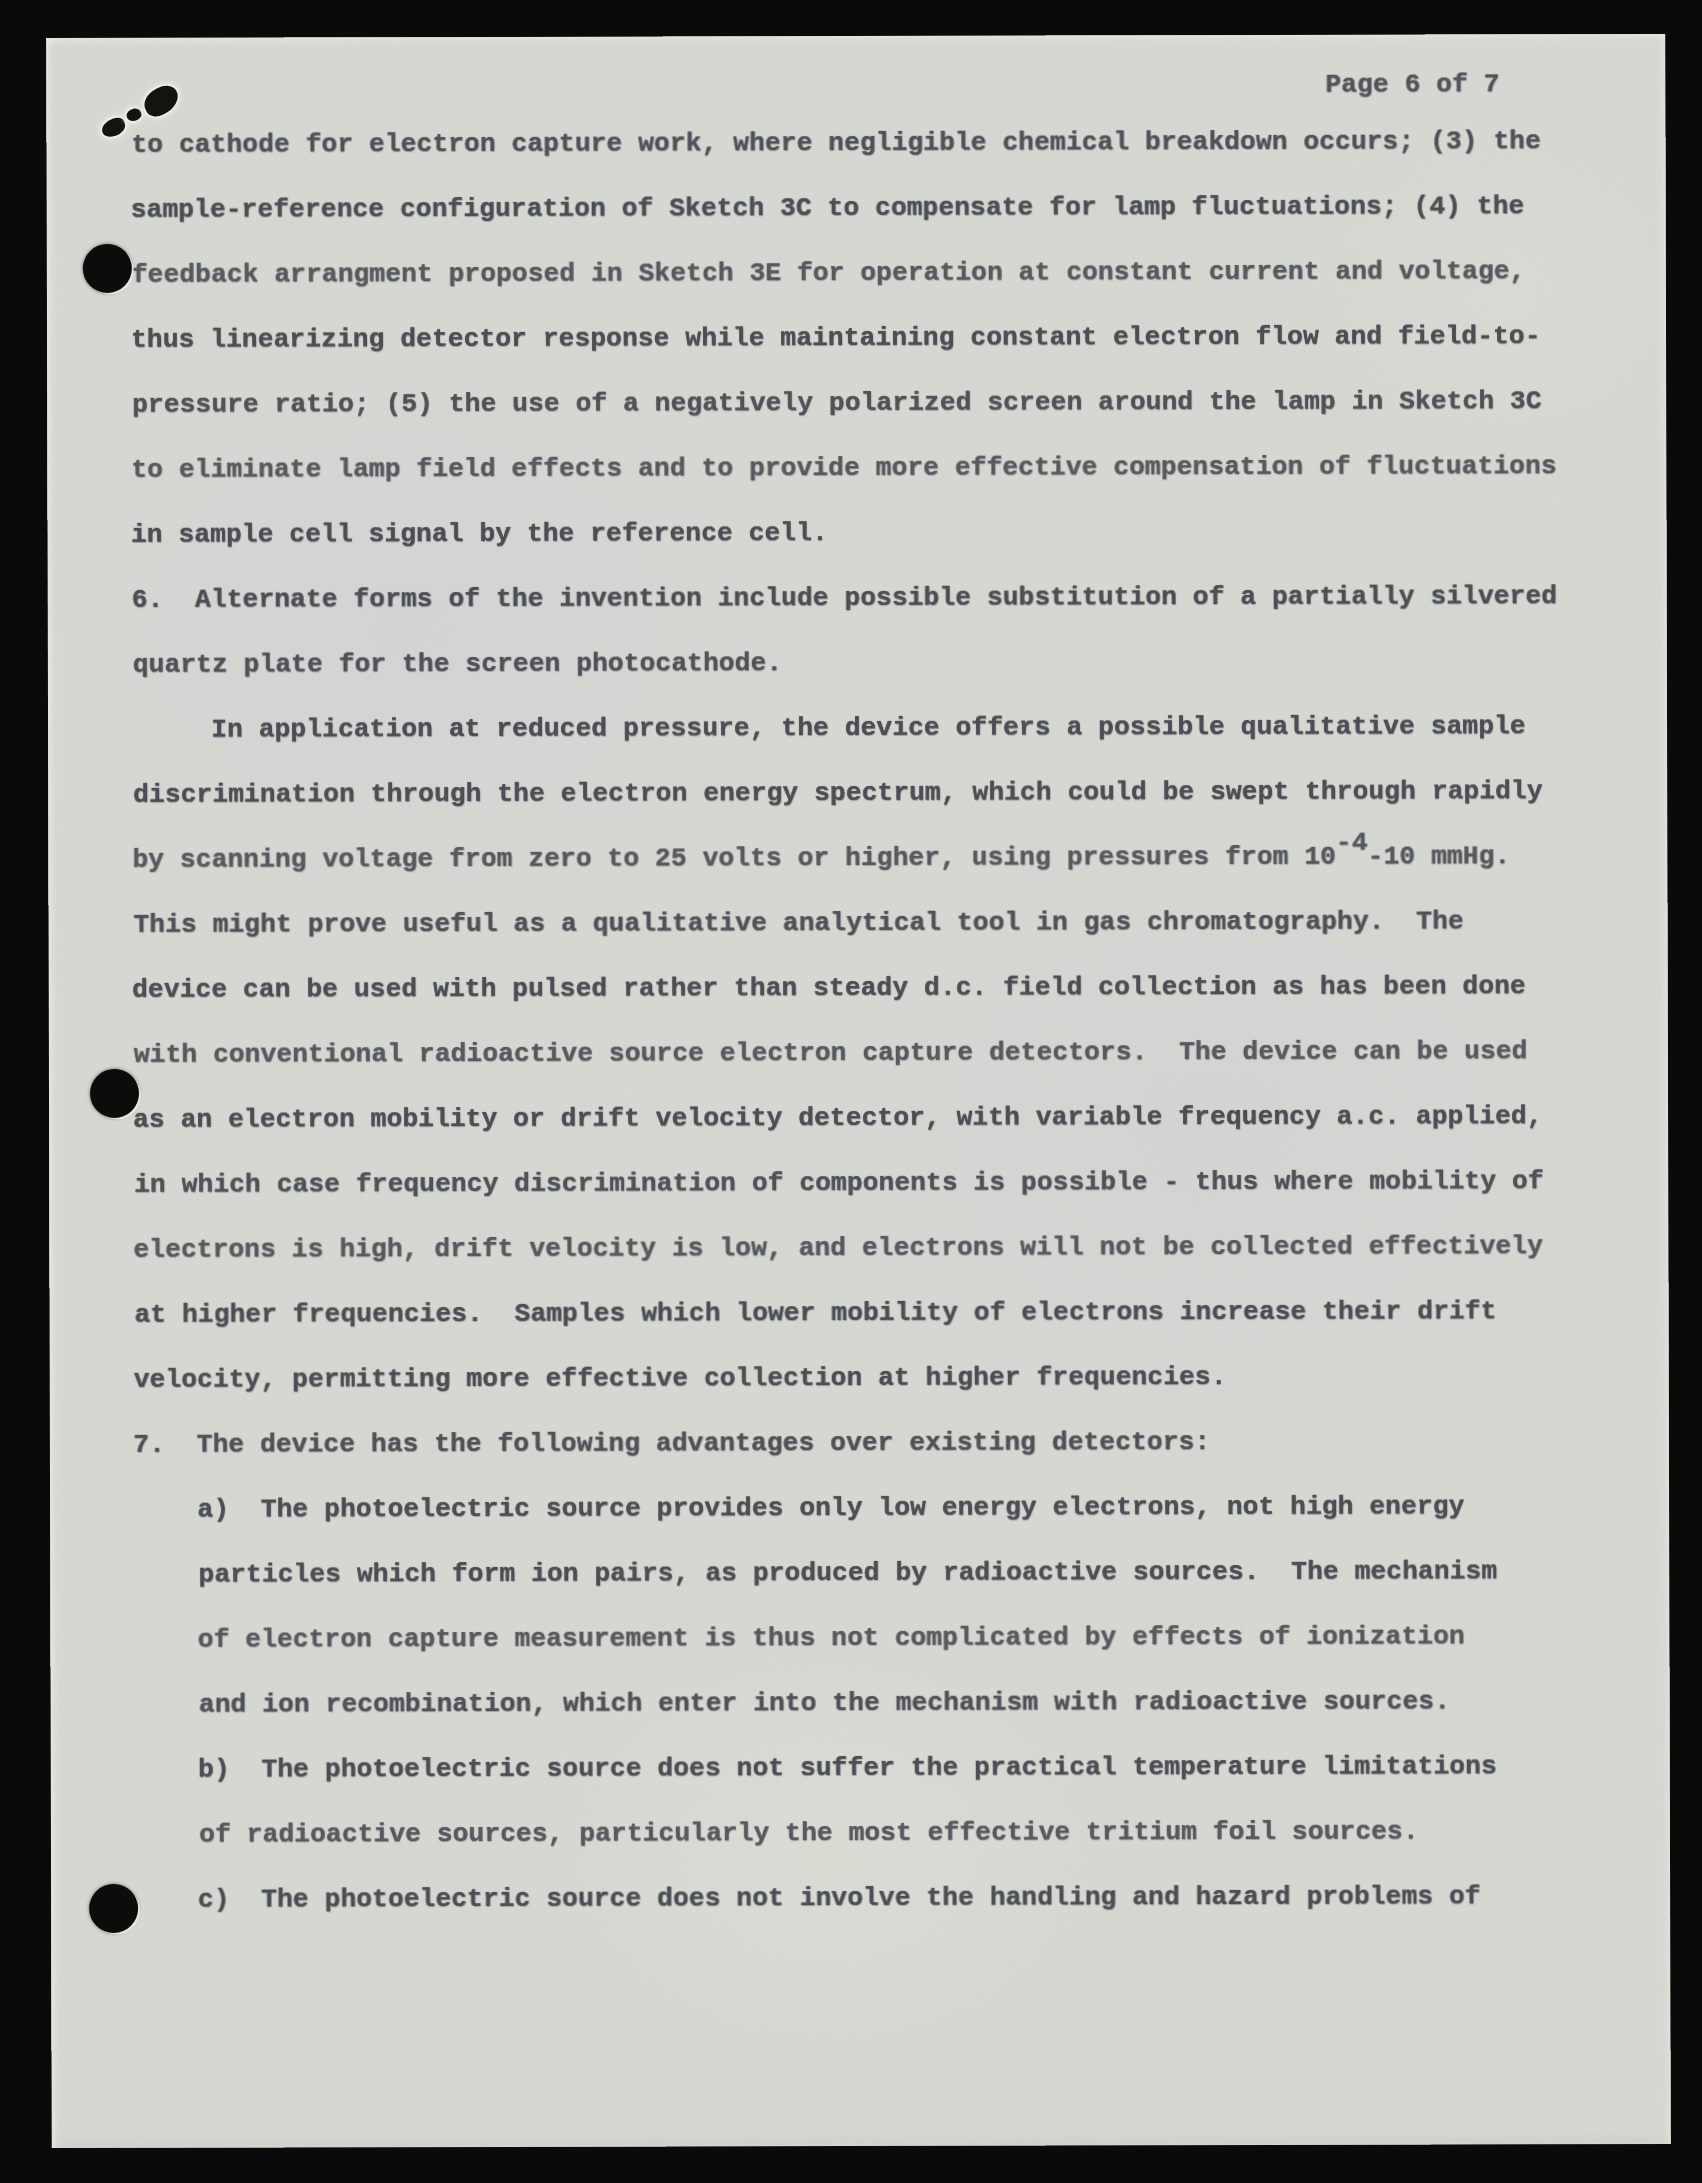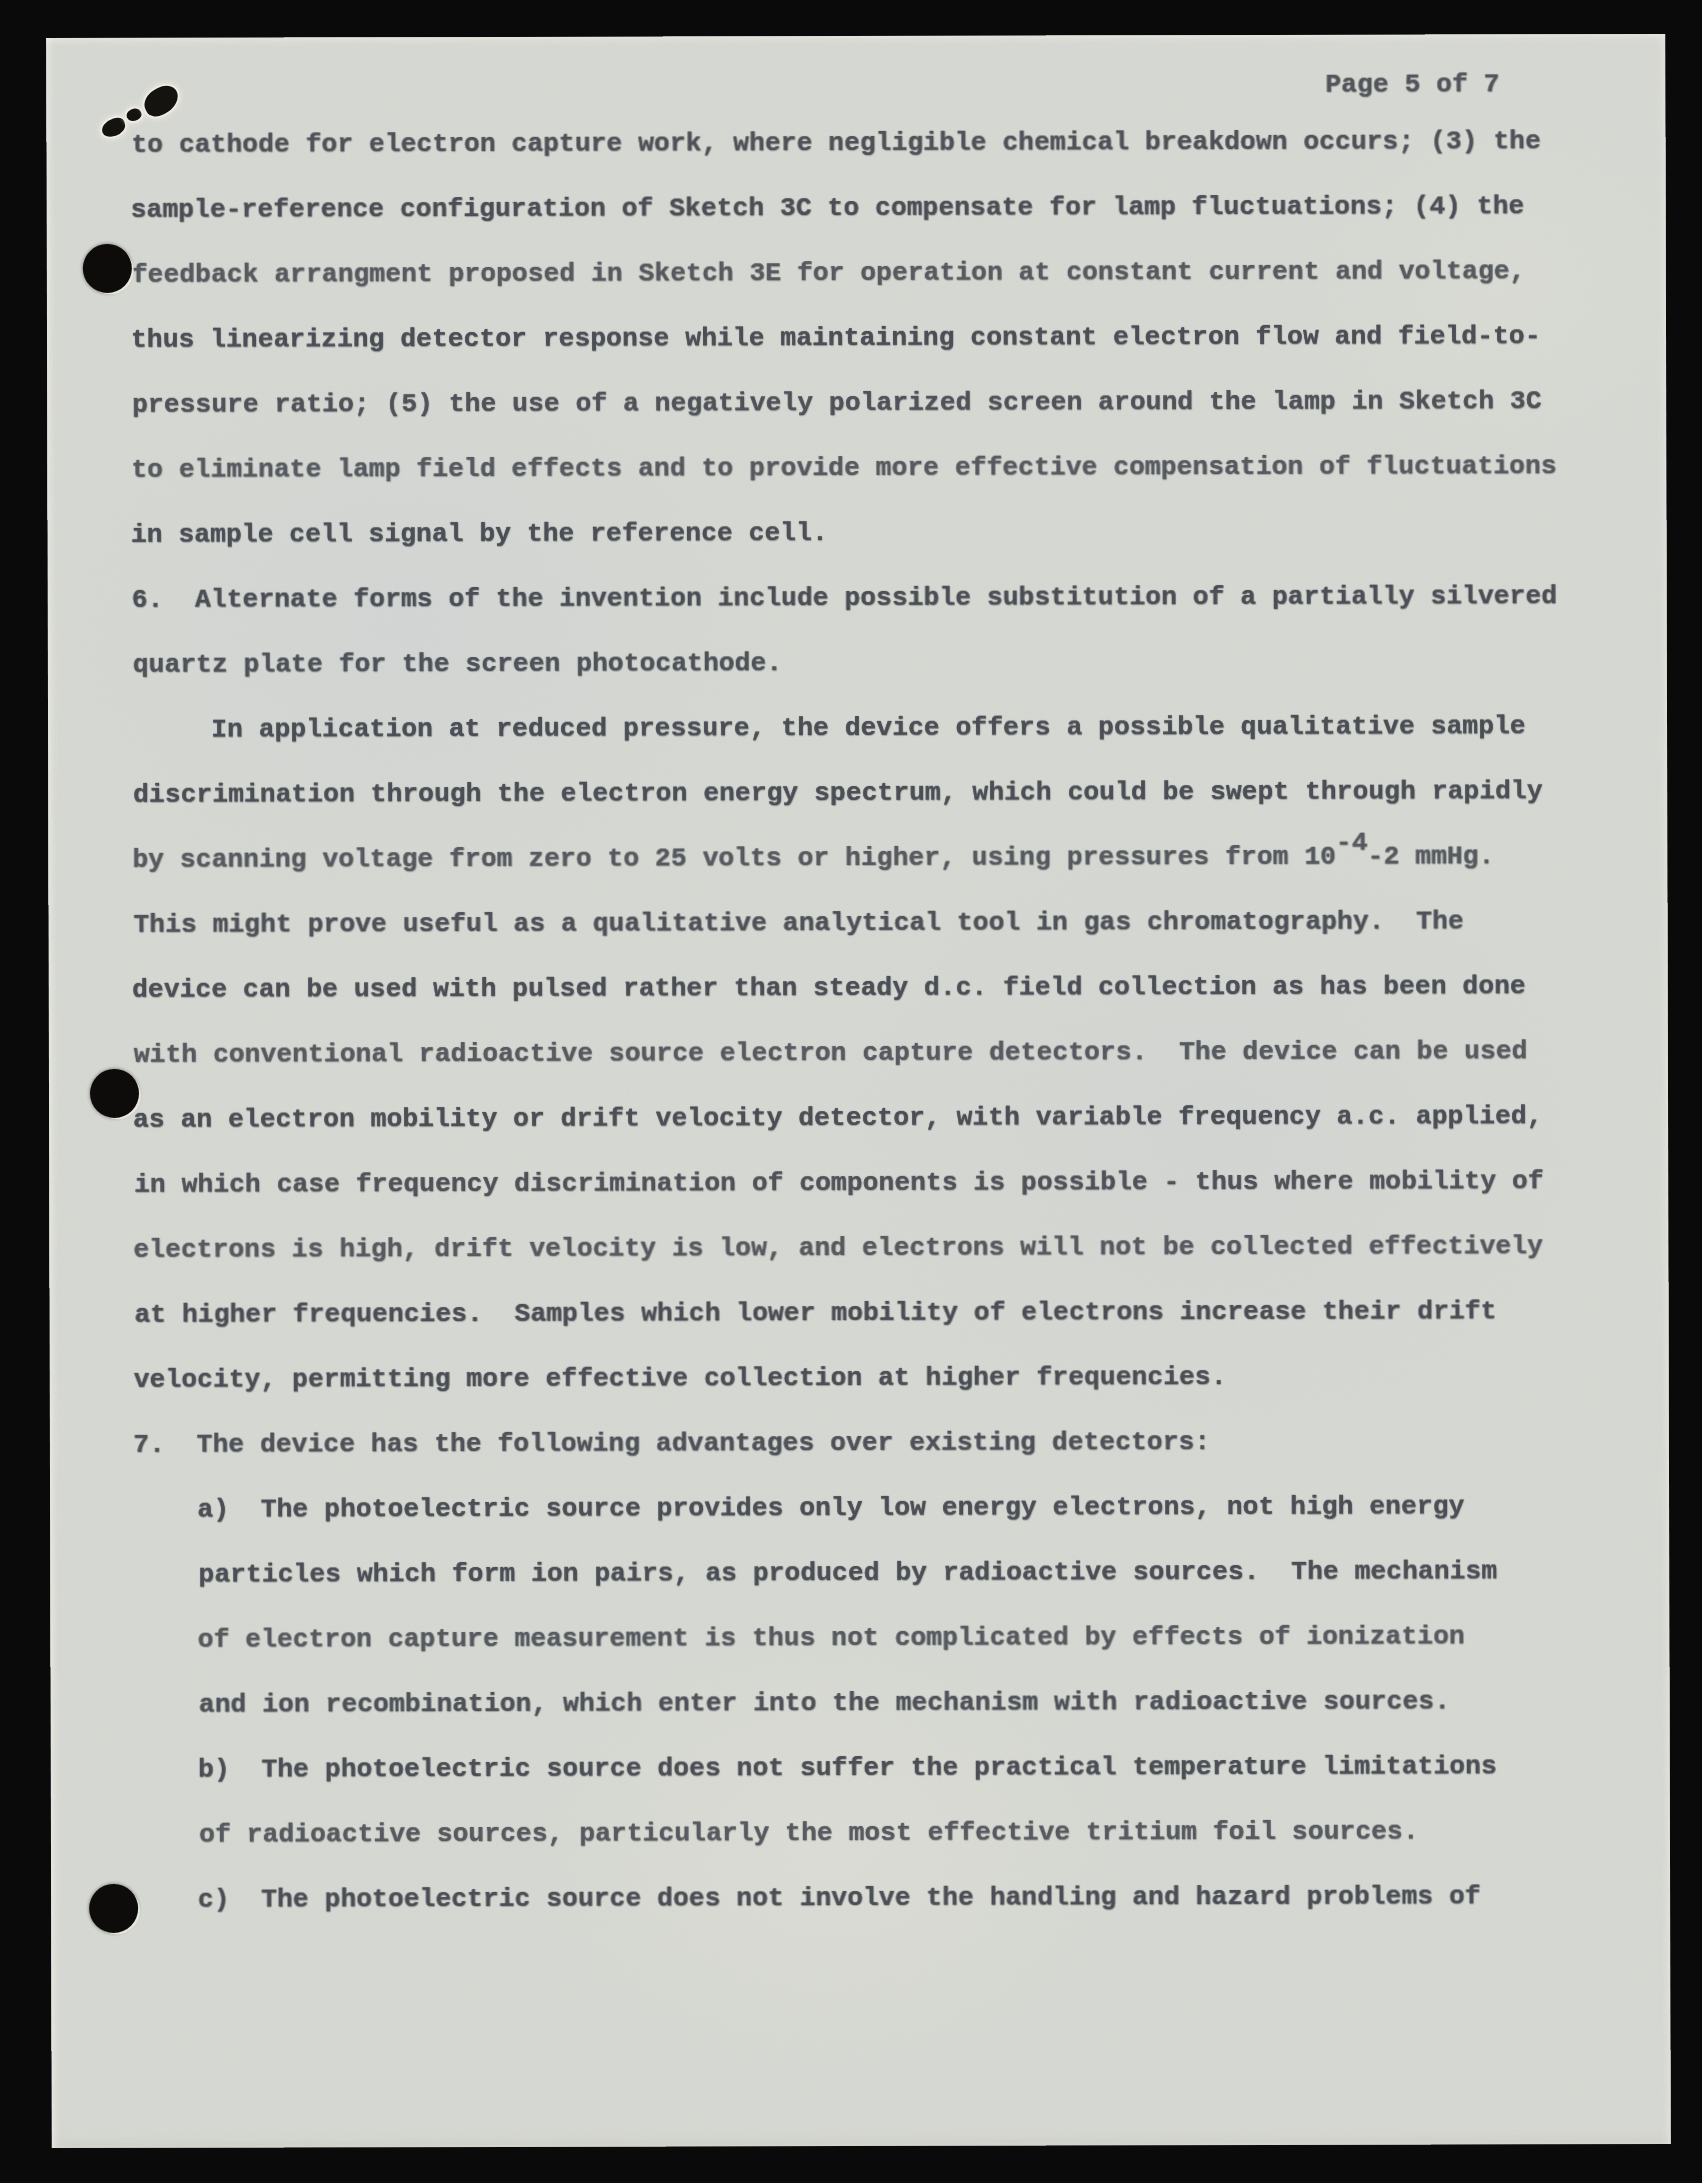--- a/index.html
+++ b/index.html
@@ -62,35 +62,35 @@
   .tear-1{left:55px;top:81px;width:24px;height:17px;border-radius:62% 38% 55% 45%;transform:rotate(-18deg);}
   .tear-2{left:80px;top:71px;width:15px;height:12px;border-radius:50% 55% 45% 60%;transform:rotate(-25deg);}
   .tear-3{left:97px;top:50px;width:36px;height:26.4px;border-radius:55% 45% 60% 40%;transform:rotate(-27deg);}
 </style>
 </head>
 <body>
 
 <div class="scan">
   <div class="paper">
 
-    <div class="type page-num">Page 5 of 7</div>
+    <div class="type page-num">Page 6 of 7</div>
 
     <div>
       <div class="type line" style="--i:0">to cathode for electron capture work, where negligible chemical breakdown occurs; (3) the</div>
       <div class="type line" style="--i:1">sample-reference configuration of Sketch 3C to compensate for lamp fluctuations; (4) the</div>
       <div class="type line" style="--i:2">feedback arrangment proposed in Sketch 3E for operation at constant current and voltage,</div>
       <div class="type line" style="--i:3">thus linearizing detector response while maintaining constant electron flow and field-to-</div>
       <div class="type line" style="--i:4">pressure ratio; (5) the use of a negatively polarized screen around the lamp in Sketch 3C</div>
       <div class="type line" style="--i:5">to eliminate lamp field effects and to provide more effective compensation of fluctuations</div>
       <div class="type line" style="--i:6">in sample cell signal by the reference cell.</div>
       <div class="type line" style="--i:7">6.  Alternate forms of the invention include possible substitution of a partially silvered</div>
       <div class="type line" style="--i:8">quartz plate for the screen photocathode.</div>
       <div class="type line" style="--i:9">     In application at reduced pressure, the device offers a possible qualitative sample</div>
       <div class="type line" style="--i:10">discrimination through the electron energy spectrum, which could be swept through rapidly</div>
-      <div class="type line" style="--i:11"><span>by scanning voltage from zero to 25 volts or higher, using pressures from 10</span><span class="sup">-4</span><span>-2 mmHg.</span></div>
+      <div class="type line" style="--i:11"><span>by scanning voltage from zero to 25 volts or higher, using pressures from 10</span><span class="sup">-4</span><span>-10 mmHg.</span></div>
       <div class="type line" style="--i:12">This might prove useful as a qualitative analytical tool in gas chromatography.  The</div>
       <div class="type line" style="--i:13">device can be used with pulsed rather than steady d.c. field collection as has been done</div>
       <div class="type line" style="--i:14">with conventional radioactive source electron capture detectors.  The device can be used</div>
       <div class="type line" style="--i:15">as an electron mobility or drift velocity detector, with variable frequency a.c. applied,</div>
       <div class="type line" style="--i:16">in which case frequency discrimination of components is possible - thus where mobility of</div>
       <div class="type line" style="--i:17">electrons is high, drift velocity is low, and electrons will not be collected effectively</div>
       <div class="type line" style="--i:18">at higher frequencies.  Samples which lower mobility of electrons increase their drift</div>
       <div class="type line" style="--i:19">velocity, permitting more effective collection at higher frequencies.</div>
       <div class="type line" style="--i:20">7.  The device has the following advantages over existing detectors:</div>
       <div class="type line" style="--i:21">    a)  The photoelectric source provides only low energy electrons, not high energy</div>

